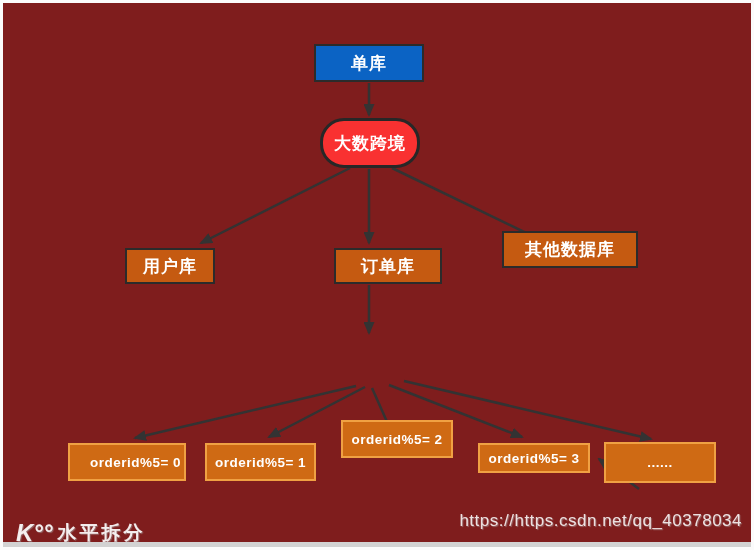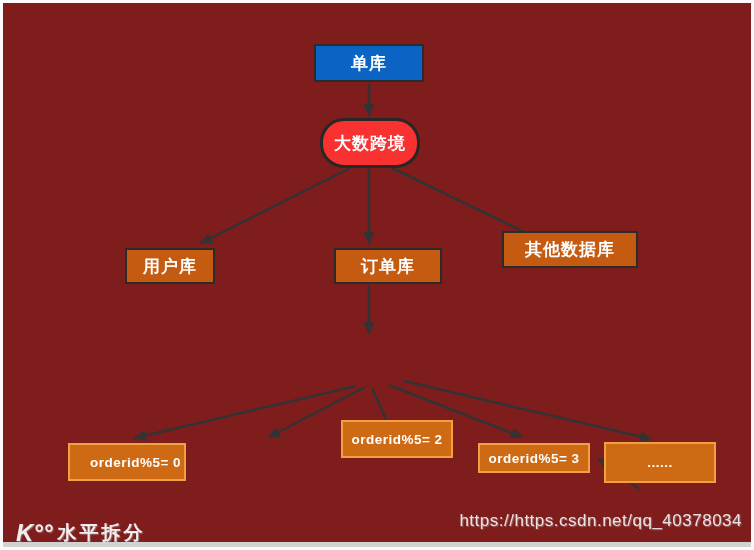--- a/index.html
+++ b/index.html
@@ -94,20 +94,21 @@
 
   <div class="node node-orange" style="left:122px;top:245px;width:90px;height:36px;">用户库</div>
 
   <div class="node node-orange" style="left:311px;top:245px;width:108px;height:36px;margin-left:20px;">订单库</div>
 
   <div class="node node-orange" style="left:499px;top:228px;width:136px;height:37px;">其他数据库</div>
 
 
   <div class="node node-shard" style="left:65px;top:440px;width:118px;height:38px;padding-left:17px;">orderid%5= 0</div>
 
+  <div class="node node-shard" style="left:202px;top:440px;width:111px;height:38px;">orderid%5= 1</div>
 
   <div class="node node-shard" style="left:338px;top:417px;width:112px;height:38px;">orderid%5= 2</div>
 
   <div class="node node-shard" style="left:475px;top:440px;width:112px;height:30px;">orderid%5= 3</div>
 
   <div class="node node-shard" style="left:601px;top:439px;width:112px;height:41px;">......</div>
 
   <div class="wm-left">
     <span class="wm-logo">K°°</span>
     <span class="wm-text">水平拆分</span>

